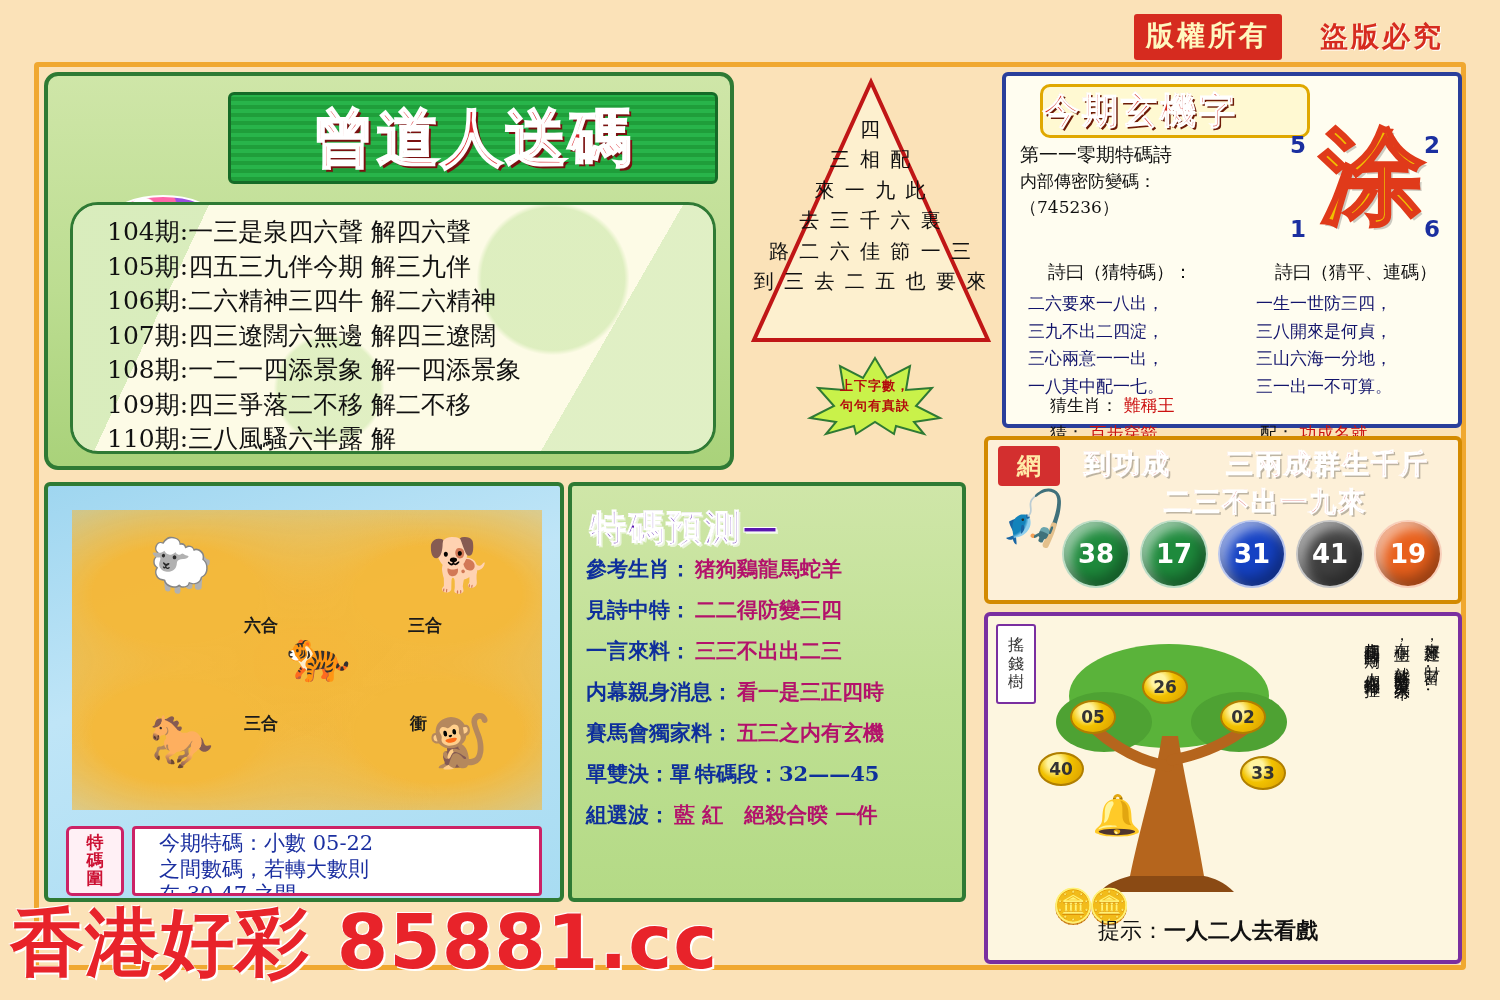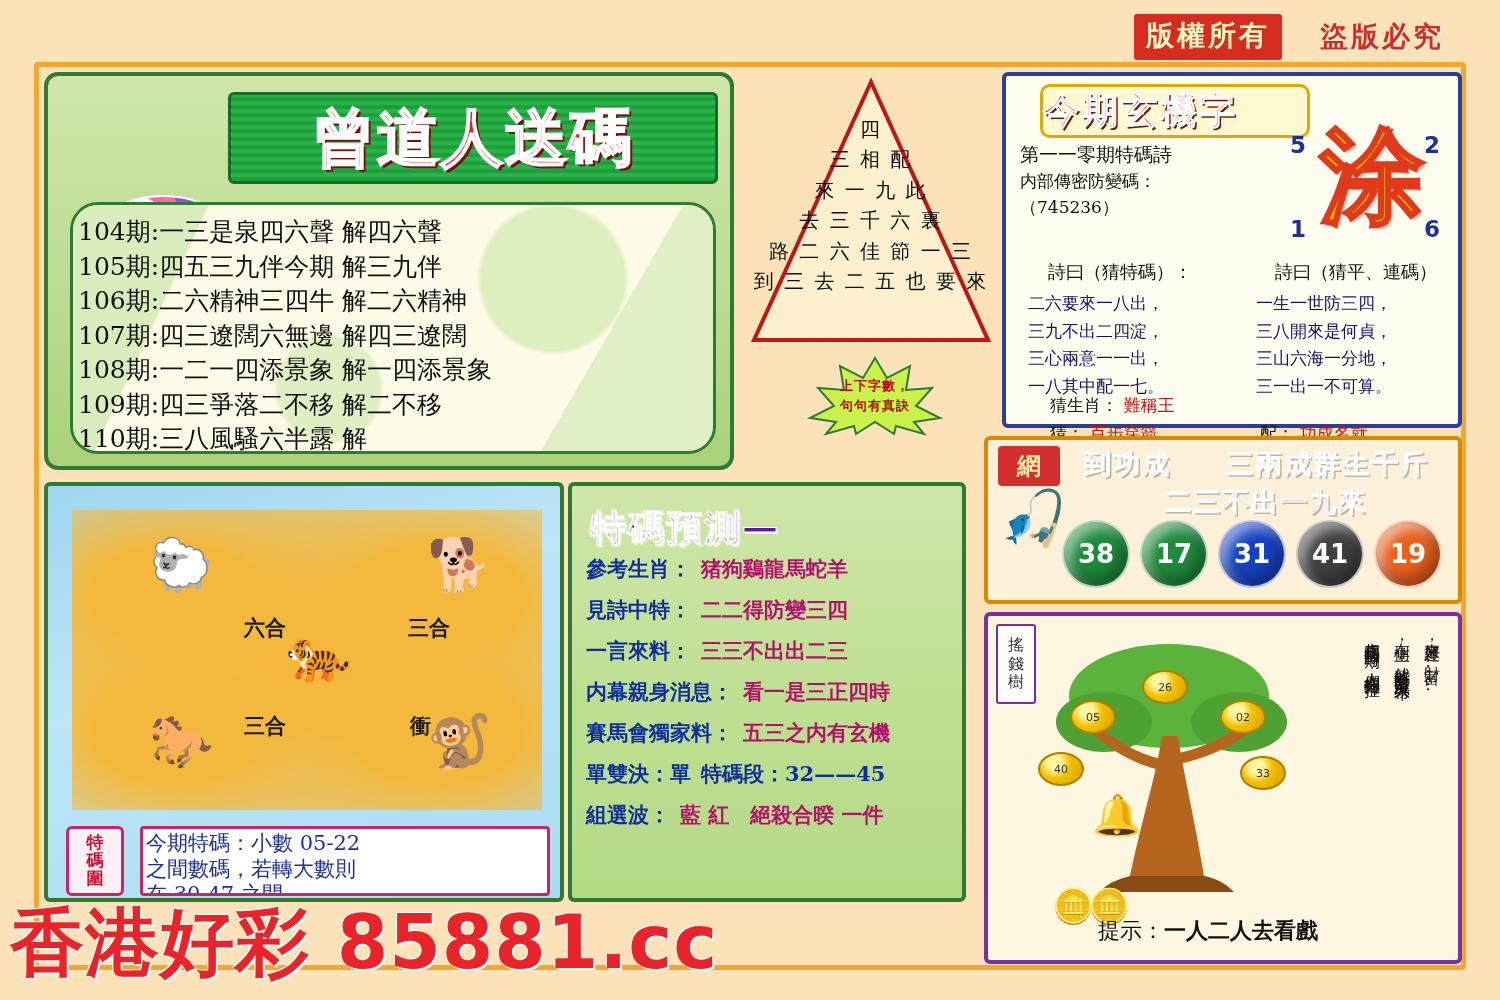--- a/index.html
+++ b/index.html
@@ -68,21 +68,21 @@
     display:flex; align-items:center; justify-content:center;
     border:2px solid #ffffff;
   }
   .hk-circle span { font-size:20px; color:#fff; font-weight:bold; letter-spacing:2px; }
 
   .verse-box {
     position:absolute; left:22px; top:126px; width:646px; height:252px;
     background:#fdfbe6;
     border:3px solid #2f7a34;
     border-radius:28px;
-    padding:10px 16px 0 5px;
+    padding:10px 16px 0 34px;
     overflow:hidden;
   }
   .verse-box::before{
     content:""; position:absolute; inset:0;
     background:
       linear-gradient(115deg, rgba(205,232,175,.75) 0 18%, rgba(253,251,230,0) 18%),
       linear-gradient(-60deg, rgba(205,232,175,.6) 0 22%, rgba(253,251,230,0) 22%),
       radial-gradient(circle at 75% 30%, rgba(196,228,160,.55) 0 14%, rgba(0,0,0,0) 15%),
       radial-gradient(circle at 40% 75%, rgba(196,228,160,.5) 0 12%, rgba(0,0,0,0) 13%);
     pointer-events:none;
@@ -178,39 +178,39 @@
     position:absolute; width:112px; height:86px; border-radius:50%;
     display:flex; align-items:center; justify-content:center;
     font-size:52px;
   }
   .ani.sheep { left:78px; top:36px; }
   .ani.dog   { left:356px; top:36px; }
   .ani.horse { left:78px; top:212px; }
   .ani.monkey{ left:356px; top:212px; }
   .ani.tiger { left:215px; top:126px; }
   .lbl {
-    position:absolute; font-size:21px; color:#1a1a1a; font-weight:bold;
+    position:absolute; font-size:17px; color:#1a1a1a; font-weight:bold;
     font-family:"DejaVu Serif",serif;
   }
   .lbl.l1 { left:196px; top:128px; }
   .lbl.l2 { left:360px; top:128px; }
   .lbl.l3 { left:196px; top:226px; }
   .lbl.l4 { left:362px; top:226px; }
 
   .tema-badge {
     position:absolute; left:18px; top:340px; width:58px; height:70px;
     background:#fff0f5; border:3px solid #cc2266; border-radius:6px;
     display:flex; flex-direction:column; align-items:center; justify-content:center;
     line-height:1.05;
   }
   .tema-badge span { font-size:17px; color:#cc1133; font-weight:bold; }
   .tema-box {
-    position:absolute; left:92px; top:340px; width:410px; height:70px;
+    position:absolute; left:84px; top:340px; width:410px; height:70px;
     background:#ffffff; border:3px solid #cc2266; border-radius:4px;
-    padding:2px 3px;
+    padding:2px 24px;
     overflow:hidden;
   }
   .tema-line { font-size:21px; color:#1b2fa0; font-family:"DejaVu Serif",serif; line-height:1.22; white-space:nowrap;}
 
   
   .panel-pred {
     position:absolute; left:568px; top:482px; width:398px; height:420px;
     background:linear-gradient(180deg,#cfe6a8 0%,#bfe093 50%,#b4da86 100%);
     border:4px solid #2f7a34;
     border-radius:6px;
@@ -219,21 +219,21 @@
   .pred-title {
     position:absolute; left:18px; top:18px;
     font-size:36px; font-weight:bold; color:#5a18b0;
     -webkit-text-stroke:1px #ffffff;
     text-shadow:2px 2px 0 rgba(255,255,255,.6);
     letter-spacing:2px;
   }
   .pred-title .dash { color:#5a18b0; }
   .pred-rows { position:absolute; left:14px; top:72px; right:8px; }
   .pred-row {
-    display:flex; align-items:baseline; gap:10px;
+    display:flex; align-items:baseline; gap:4px;
     font-size:21px; line-height:1.0; margin-bottom:20px;
     font-family:"DejaVu Serif",serif; white-space:nowrap;
   }
   .pred-k { color:#0e2f9b; font-weight:bold; }
   .pred-v { color:#b3126b; font-weight:bold; }
   .pred-v2 { color:#0e2f9b; font-weight:bold; }
 
   
   .panel-balls {
     position:absolute; left:984px; top:436px; width:478px; height:168px;
@@ -286,21 +286,21 @@
     background:#fff; border:2px solid #7a2fa0; border-radius:3px;
     display:flex; flex-direction:column; align-items:center; justify-content:center;
     font-size:16px; color:#333; line-height:1.15;
   }
   .tree-canvas { position:absolute; left:56px; top:10px; width:250px; height:276px; }
   .leaf {
     position:absolute; width:46px; height:34px; border-radius:50%;
     background:radial-gradient(circle at 35% 30%, #fff4a0 0 20%, #f2c200 45%, #d79b00 100%);
     border:2px solid #b07f00;
     display:flex; align-items:center; justify-content:center;
-    font-size:11px; font-weight:normal; color:#333;
+    font-size:17px; font-weight:bold; color:#333;
     font-family:"DejaVu Sans",sans-serif;
   }
   .tree-hint {
     position:absolute; left:110px; bottom:14px;
     font-size:22px; color:#111; font-family:"DejaVu Serif",serif;
   }
   .tree-hint b { color:#111; }
   .vtext {
     position:absolute; top:14px;
     writing-mode:vertical-rl;

